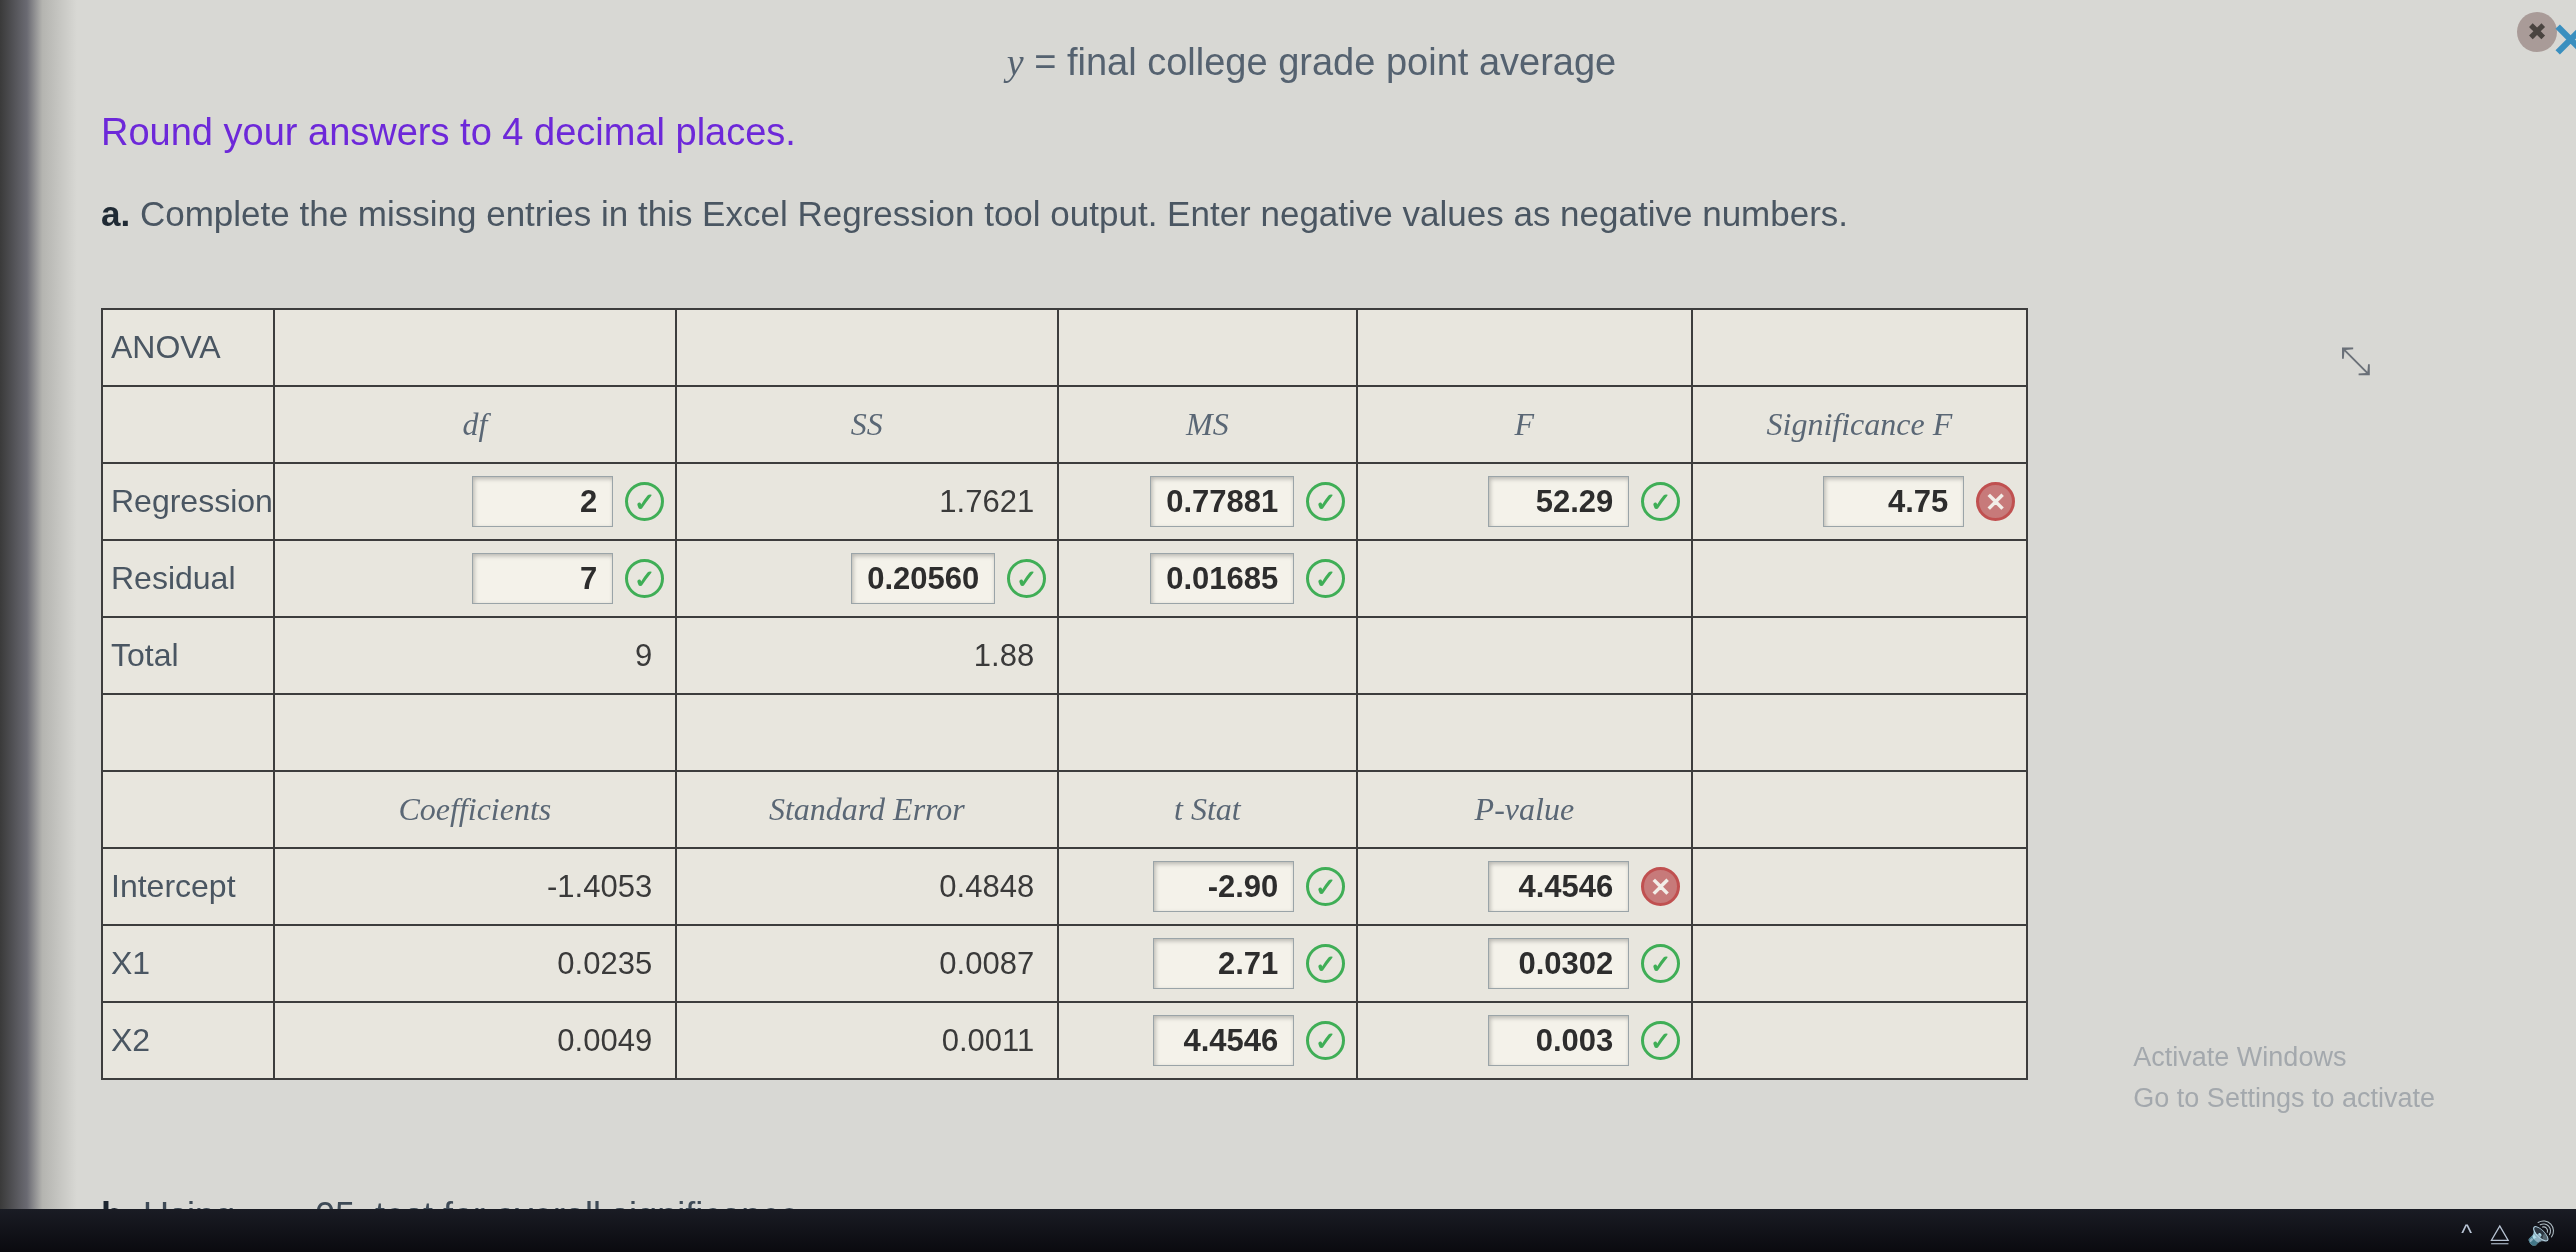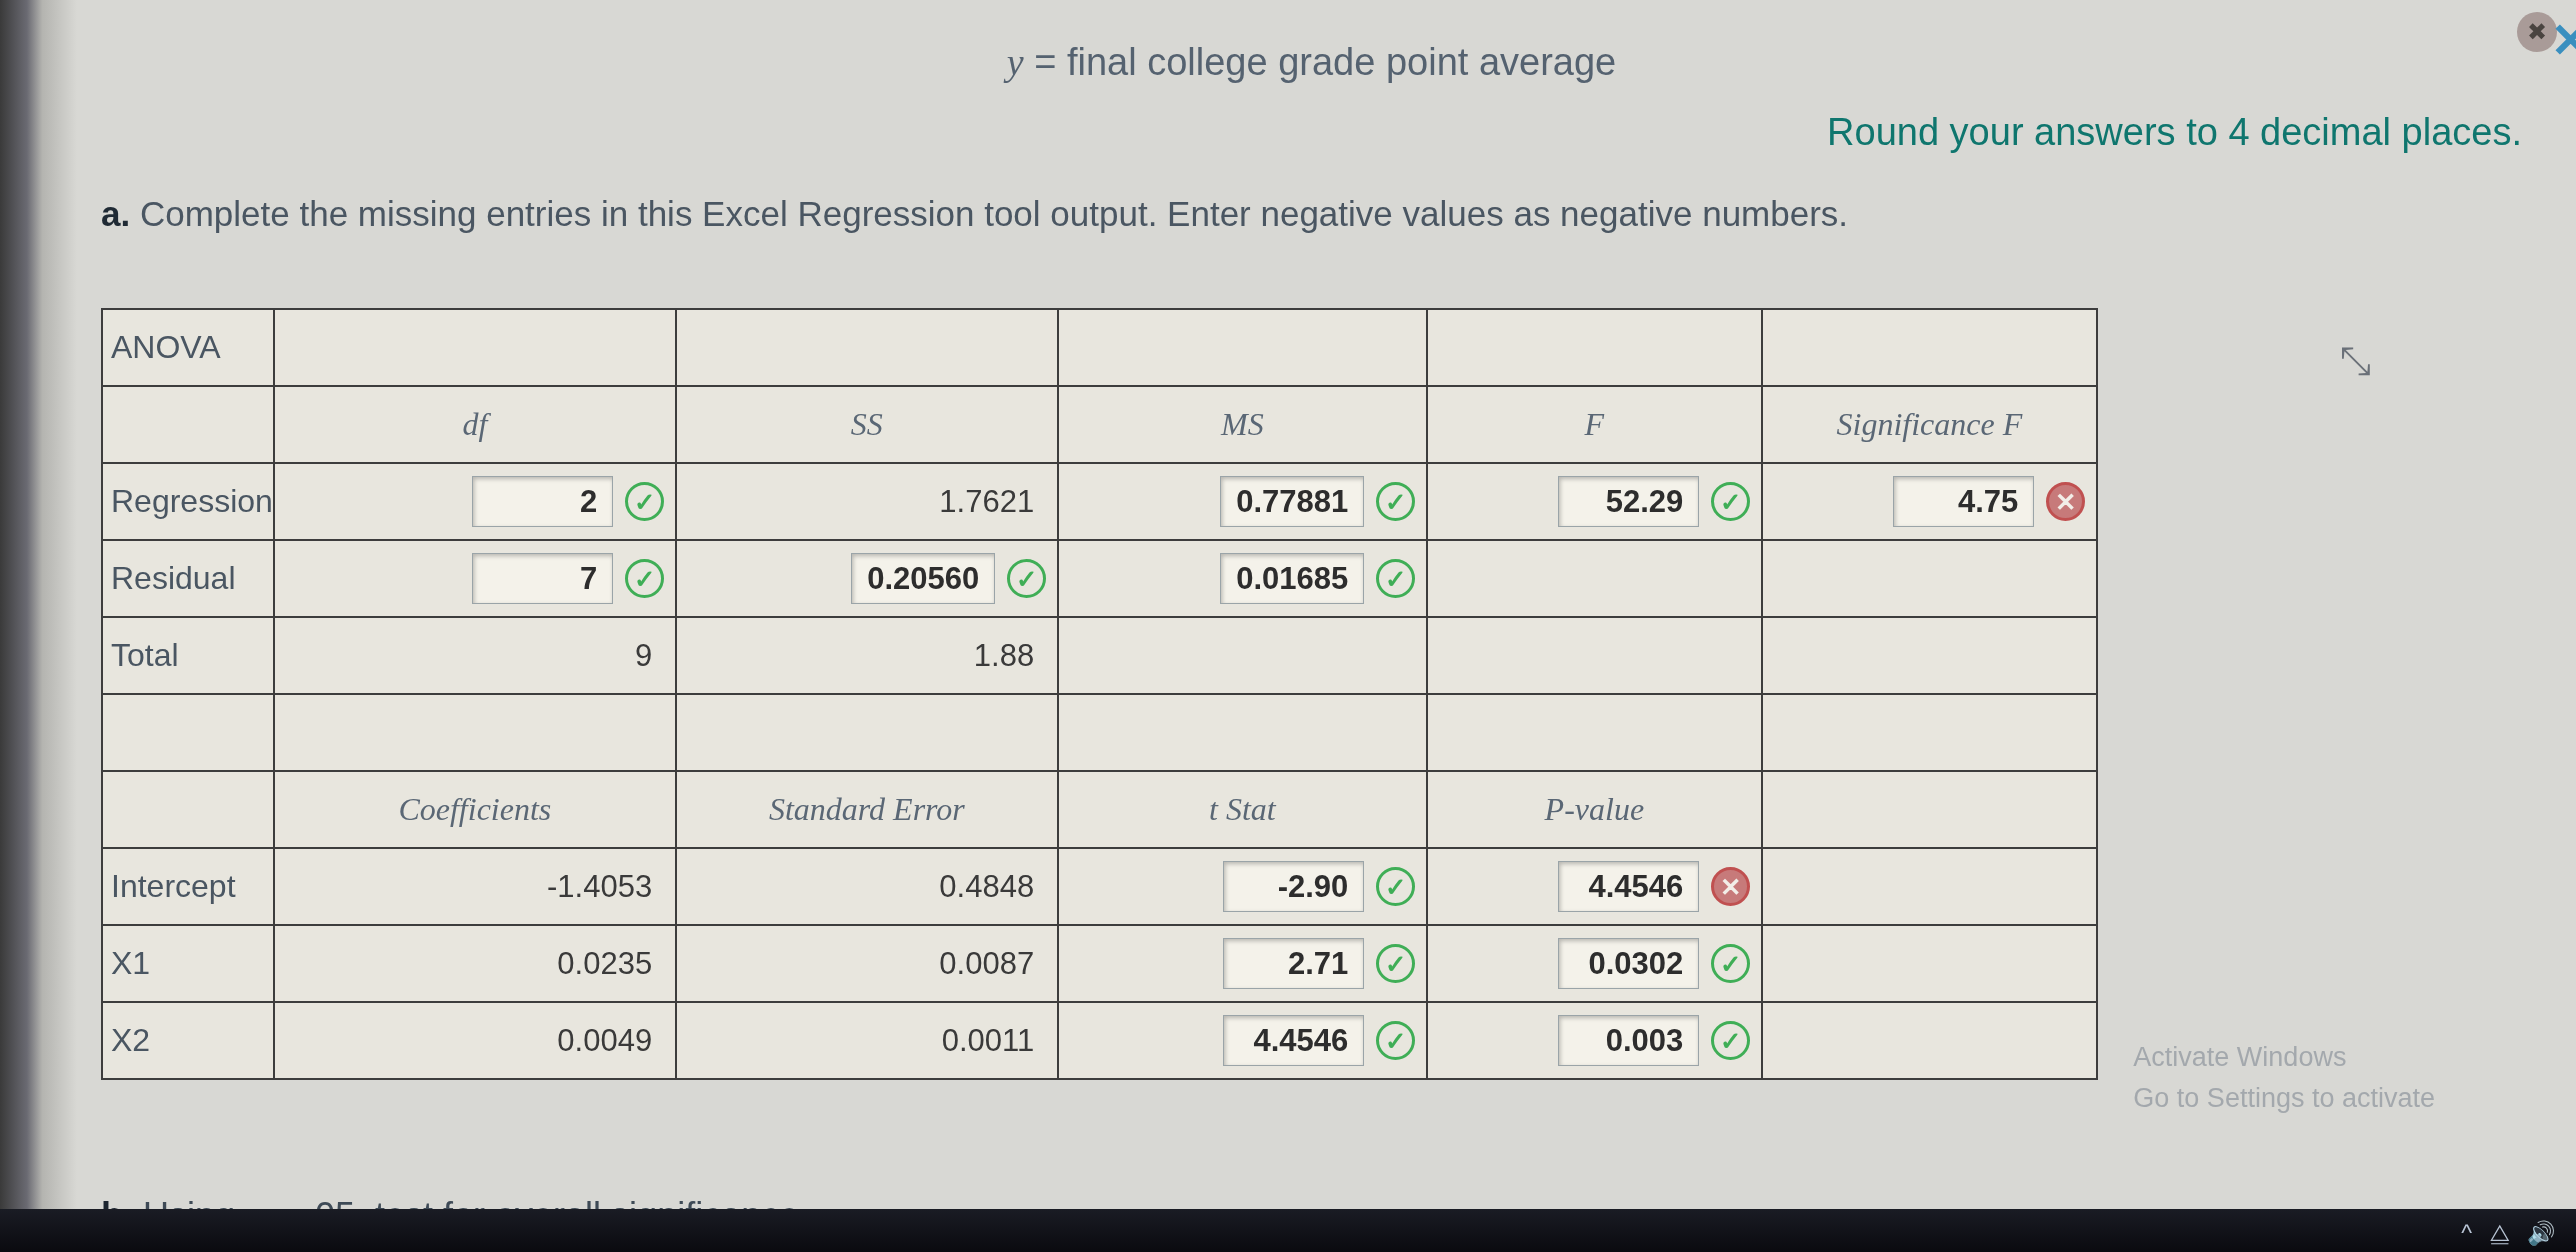--- a/index.html
+++ b/index.html
@@ -45,24 +45,23 @@
     left: 101px; top: 40px; right: 54px;
   }
   .eqline {
     text-align: center;
     color: #556270;
     font-size: 38px;
     margin-bottom: 27px;
   }
   .eqline .y { font-style: italic; font-family: Georgia, serif; }
   .instr1 {
-    color: #0f766e;
+    color: #6d28d9;
     font-size: 38px;
     margin-bottom: 40px;
-    text-align: right;
   }
   .instr2 {
     color: #4a5662;
     font-size: 35px;
     margin-bottom: 74px;
   }
   .instr2 .bold { font-weight: bold; color: #1f2a34; }
   table.anova {
     border-collapse: collapse;
     background: #e8e6de;
@@ -76,21 +75,21 @@
     font-weight: normal;
     text-align: center;
     position: relative;
     vertical-align: middle;
   }
   table.anova th.hdr { font-style: italic; font-family: Georgia, serif; color: #5a6775; }
   table.anova td.lab { text-align: left; padding-left: 8px; color: #4a5662; font-family: Verdana, sans-serif; }
   .c-lab   { width: 169px; }
   .c-coef  { width: 402px; border-radius: 29px; }
   .c-se    { width: 382px; }
-  .c-t     { width: 369px; border-radius: 7px; }
+  .c-t     { width: 299px; border-radius: 7px; }
   .c-p     { width: 335px; }
   .c-sig   { width: 335px; }
   .cell-inner {
     position: absolute;
     inset: 0;
     display: flex;
     align-items: center;
     justify-content: flex-end;
     padding-right: 10.7px;
   }

